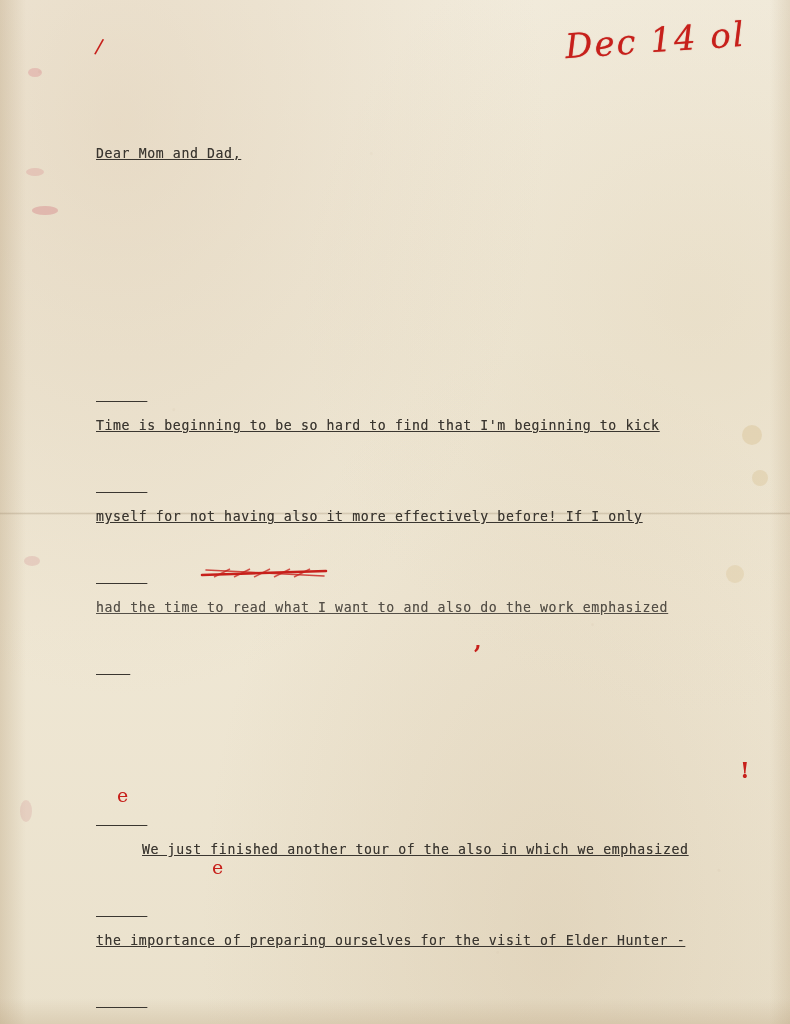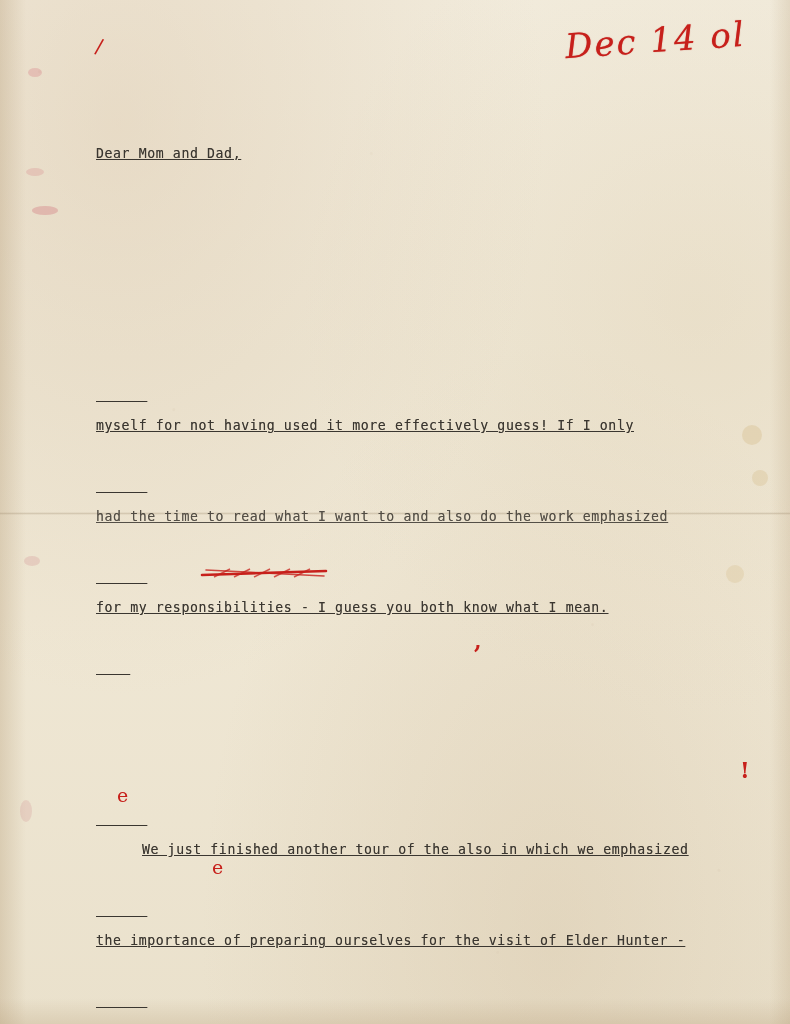--- a/index.html
+++ b/index.html
@@ -172,23 +172,23 @@
 
   <div class="hand-date">Dec 14 ol</div>
 
   <div class="hand-slash">/</div>
 
   <div class="typed">
     <p class="para"><span class="line">Dear Mom and Dad,</span></p>
     <span class="line"> </span>
 
     <p class="para">
-      <span class="line">myself for not having used it more effectively guess! If I only</span>
+      <span class="line">Time is beginning to be so hard to find that I'm beginning to kick</span>
+      <span class="line">myself for not having also it more effectively before! If I only</span>
       <span class="line fade2">had the time to read what I want to and also do the work emphasized</span>
-      <span class="line">for my responsibilities - I guess you both know what I mean.</span>
     </p>
 
     <p class="para">
       <span class="line indent">We just finished another tour of the also in which we emphasized</span>
       <span class="line">the importance of preparing ourselves for the visit of Elder Hunter -</span>
       
       
       
       
       

